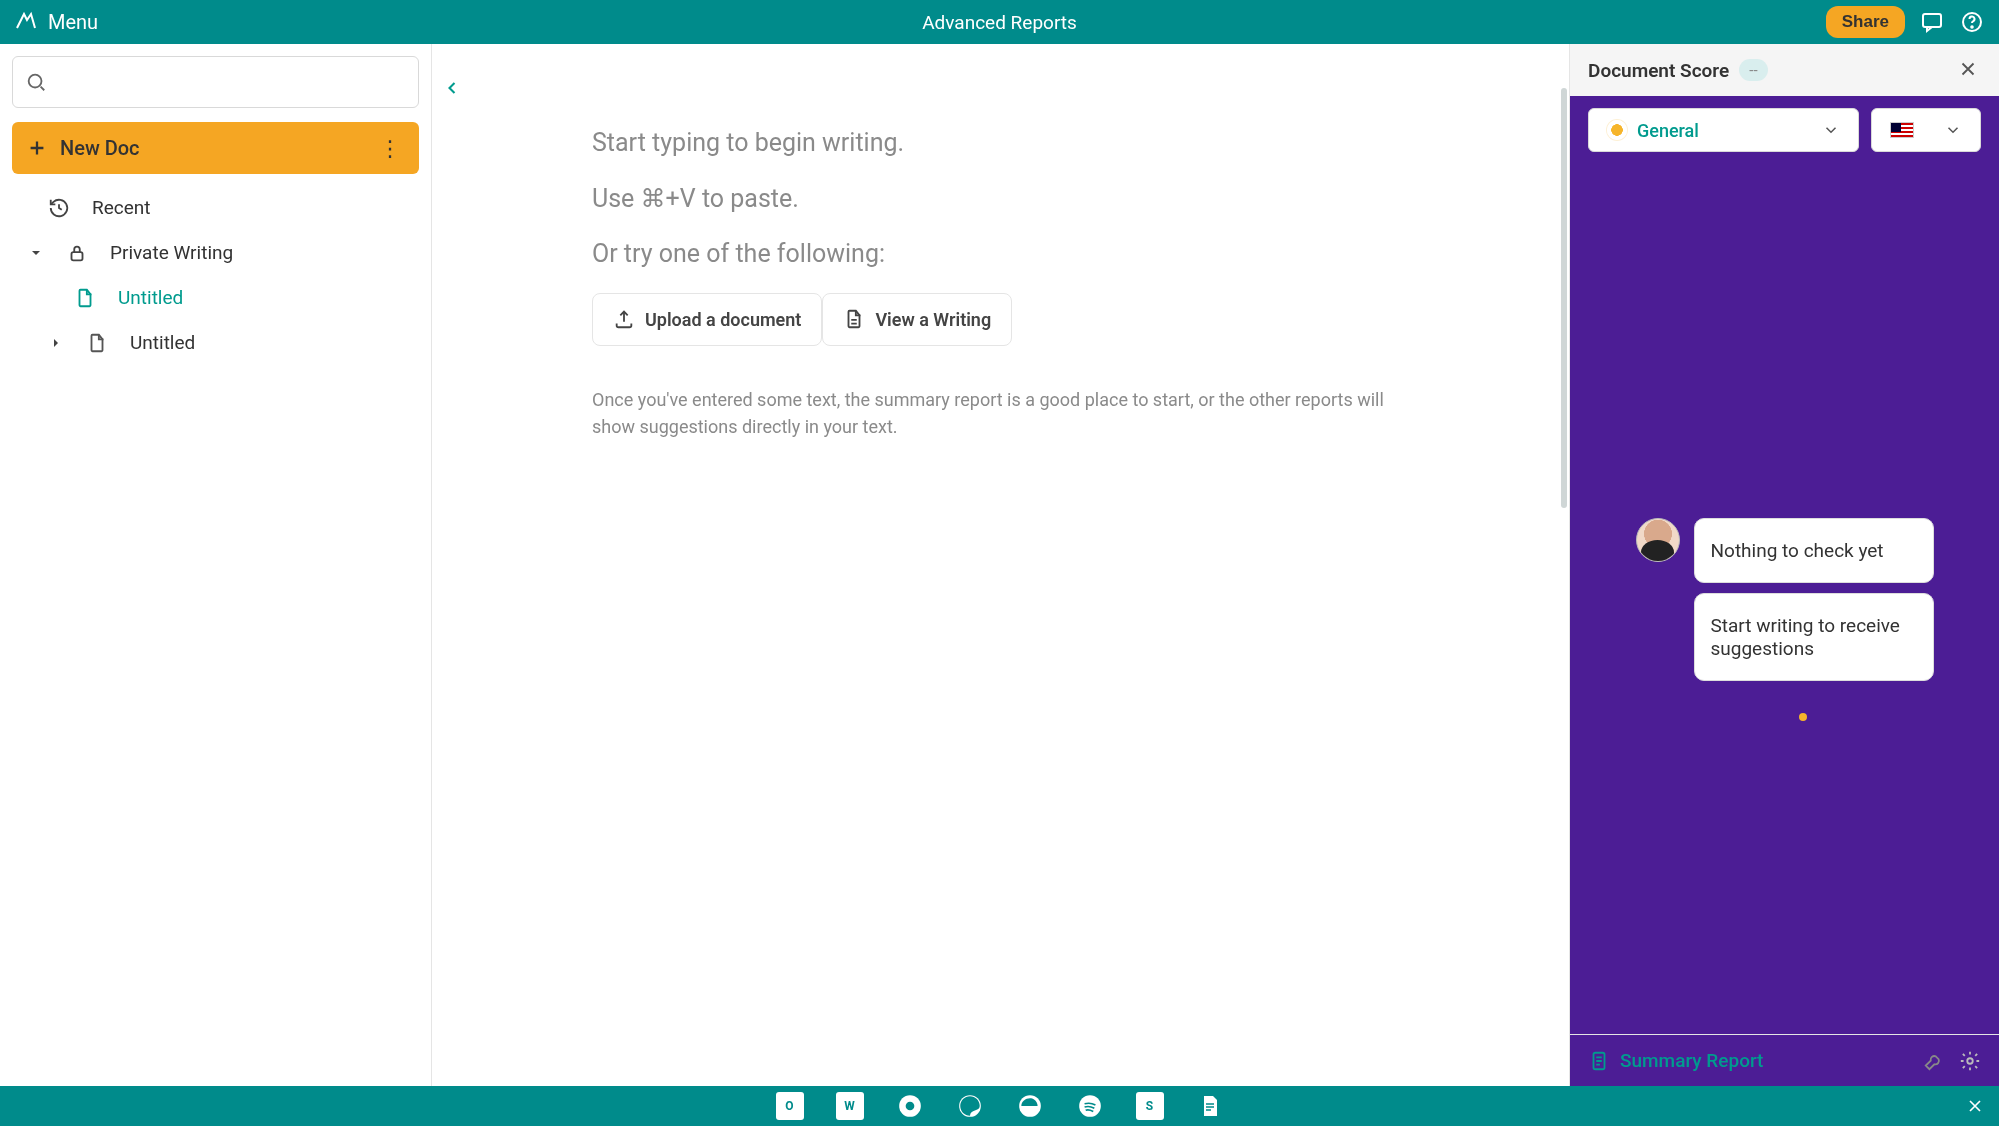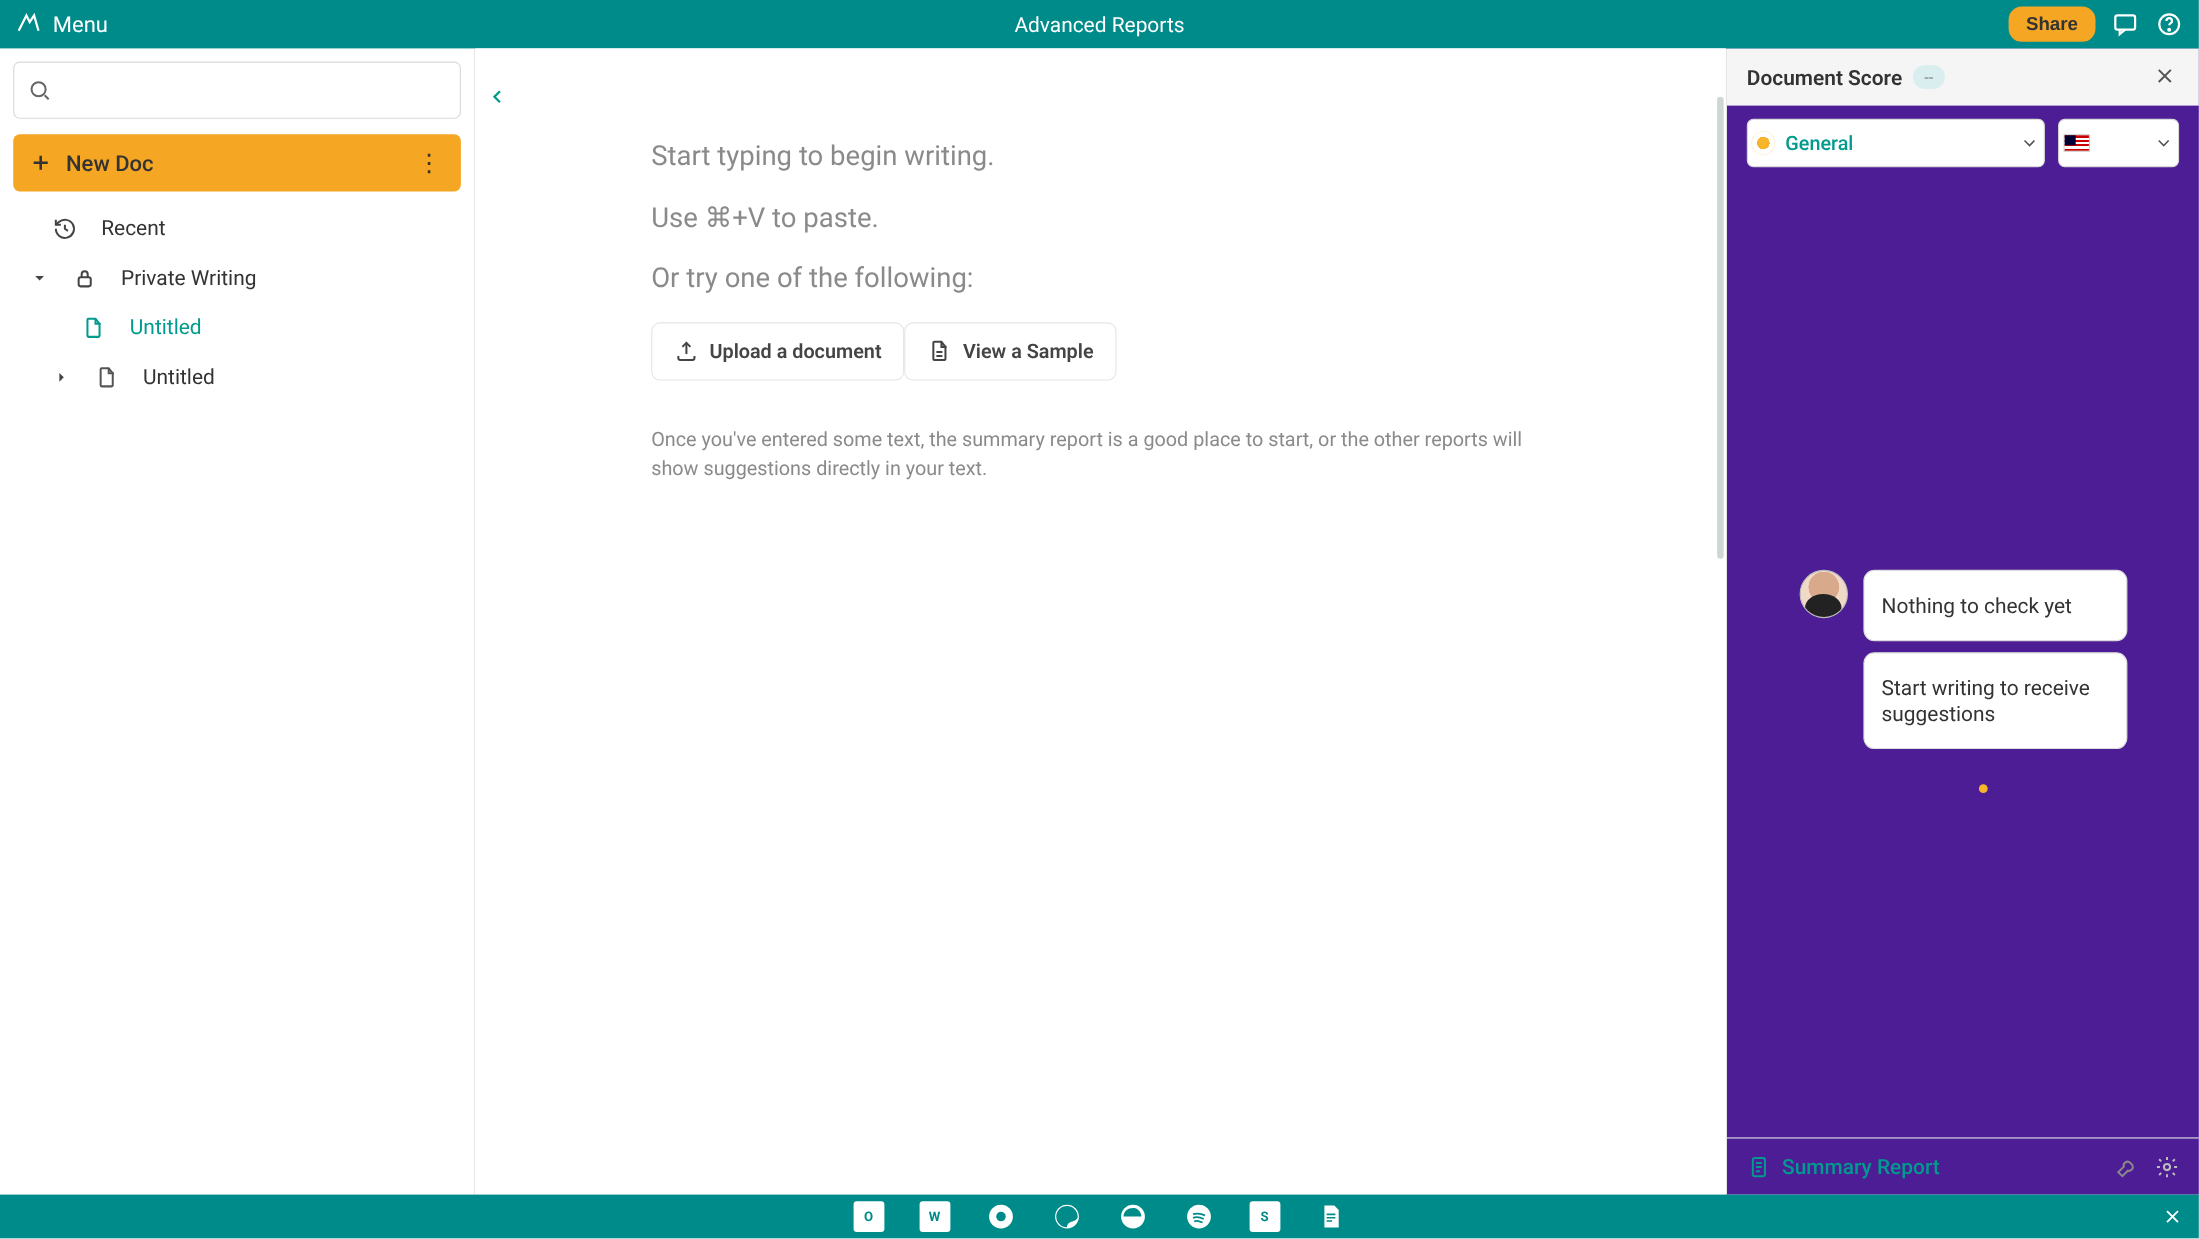--- a/index.html
+++ b/index.html
@@ -48,21 +48,21 @@
 .editor .hint { color: #8a8a8a; font-size: 18px; max-width: 820px; }
 .editor-scroll { position: absolute; top: 44px; right: 2px; width: 6px; height: 420px; background: #cfd6d6; border-radius: 3px; }
 
 
 .rightpanel { width: 430px; border-left: 1px solid #e5e5e5; display: flex; flex-direction: column; background: #4c1d95; }
 .rp-header { display: flex; align-items: center; gap: 10px; padding: 14px 18px; background: #f5f5f5; }
 .rp-header .title { font-size: 19px; font-weight: 600; color: #333; }
 .score-pill { background: #d9eeee; color: #888; border-radius: 999px; padding: 2px 10px; font-size: 15px; }
 .rp-header .close { margin-left: auto; cursor: pointer; color: #555; width: 24px; height: 24px; }
 .rp-toolbar { display: flex; gap: 12px; padding: 12px 18px; }
-.select { flex: 1; border: 1px solid #d9d9d9; background: #fff; border-radius: 6px; height: 44px; display: flex; align-items: center; padding: 0 4px; cursor: pointer; gap: 10px; font-size: 18px; }
+.select { flex: 1; border: 1px solid #d9d9d9; background: #fff; border-radius: 6px; height: 44px; display: flex; align-items: center; padding: 0 18px; cursor: pointer; gap: 10px; font-size: 18px; }
 .select.small { flex: 0 0 110px; }
 .select .sel-label { color: #009b8e; font-weight: 500; }
 .select .chev { margin-left: auto; color: #555; }
 .select .sun { width: 20px; height: 20px; border-radius: 50%; background: radial-gradient(circle,#f6b52b 40%,#fff 41%); box-shadow: 0 0 0 1px #f6b52b33; }
 .flag { width: 24px; height: 16px; background: linear-gradient(180deg,#fff 0 33%,#fff 33% 66%,#fff 66% 100%); position: relative; border:1px solid #ccc; }
 .flag::before { content:''; position:absolute; inset:0; background: repeating-linear-gradient(180deg,#c00 0 2px,#fff 2px 4px); }
 .flag::after { content:''; position:absolute; left:0; top:0; width:10px; height:9px; background:#003; }
 
 .rp-body { flex: 1; position: relative; display: flex; align-items: center; justify-content: center; }
 .bubble-wrap { position: relative; display: flex; gap: 14px; align-items: flex-start; }
@@ -192,21 +192,21 @@
               <path d="M4 17v2a2 2 0 0 0 2 2h12a2 2 0 0 0 2-2v-2"></path>
             </svg>
           <span>Upload a document</span>
         </div>
         <div class="chip">
           <svg viewBox="0 0 24 24" fill="none" stroke="#444" stroke-width="2">
               <path d="M14 3H7a1 1 0 0 0-1 1v16a1 1 0 0 0 1 1h10a1 1 0 0 0 1-1V8z"></path>
               <path d="M14 3v5h5"></path>
               <path d="M9 13h6M9 17h6"></path>
             </svg>
-          <span>View a Sample</span>
+          <span>View a Writing</span>
         </div>
       </div>
       <div class="hint">Once you've entered some text, the summary report is a good place to start, or the other reports will show suggestions directly in your text.</div>
     </div>
     <div class="editor-scroll"></div>
   </div>
 
   <div class="rightpanel">
     <div class="rp-header">
       <span class="title">Document Score</span>

